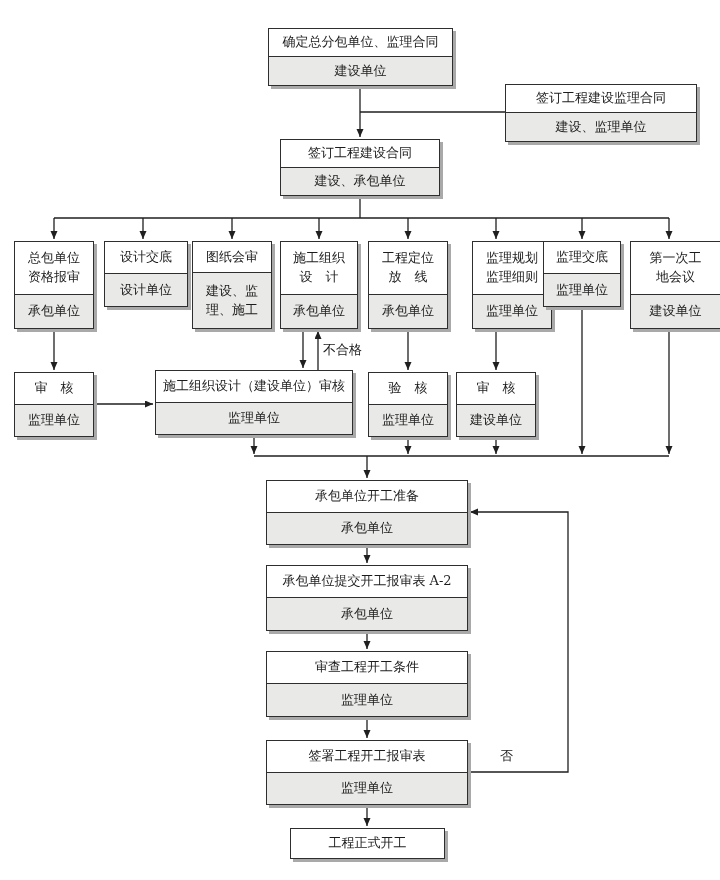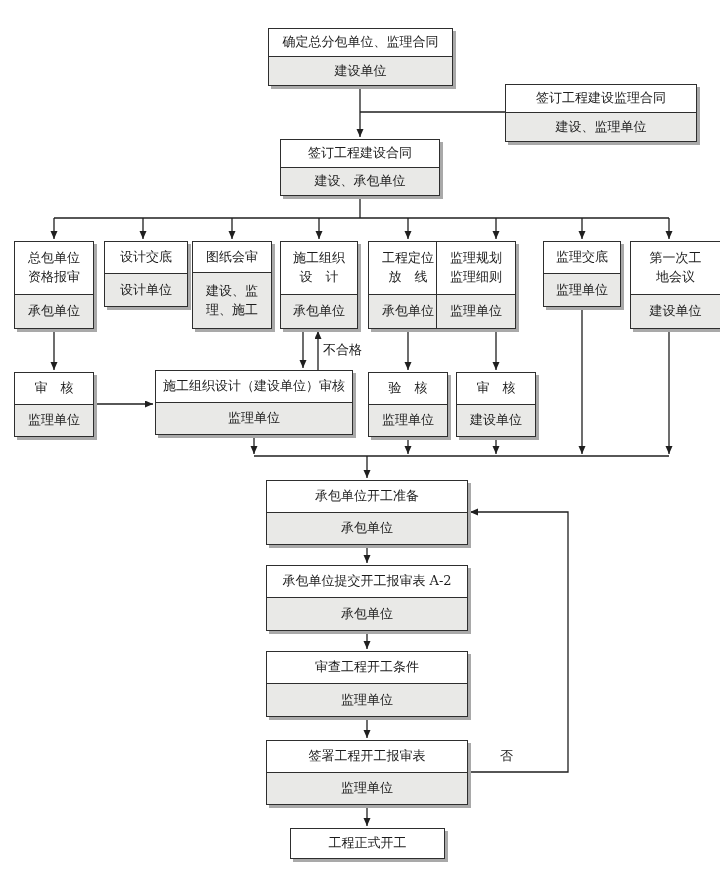--- a/index.html
+++ b/index.html
@@ -126,21 +126,21 @@
 设　计</div>
     <div class="cell sub" style="height:34px">承包单位</div>
   </div>
 
   <div class="node" style="left:368px;top:241px;width:80px;height:88px">
     <div class="cell title">工程定位
 放　线</div>
     <div class="cell sub" style="height:34px">承包单位</div>
   </div>
 
-  <div class="node" style="left:436px;top:241px;width:80px;height:88px">
+  <div class="node" style="left:472px;top:241px;width:80px;height:88px">
     <div class="cell title">监理规划
 监理细则</div>
     <div class="cell sub" style="height:34px">监理单位</div>
   </div>
 
   <div class="node" style="left:543px;top:241px;width:78px;height:66px">
     <div class="cell title">监理交底</div>
     <div class="cell sub" style="height:33px">监理单位</div>
   </div>
 

